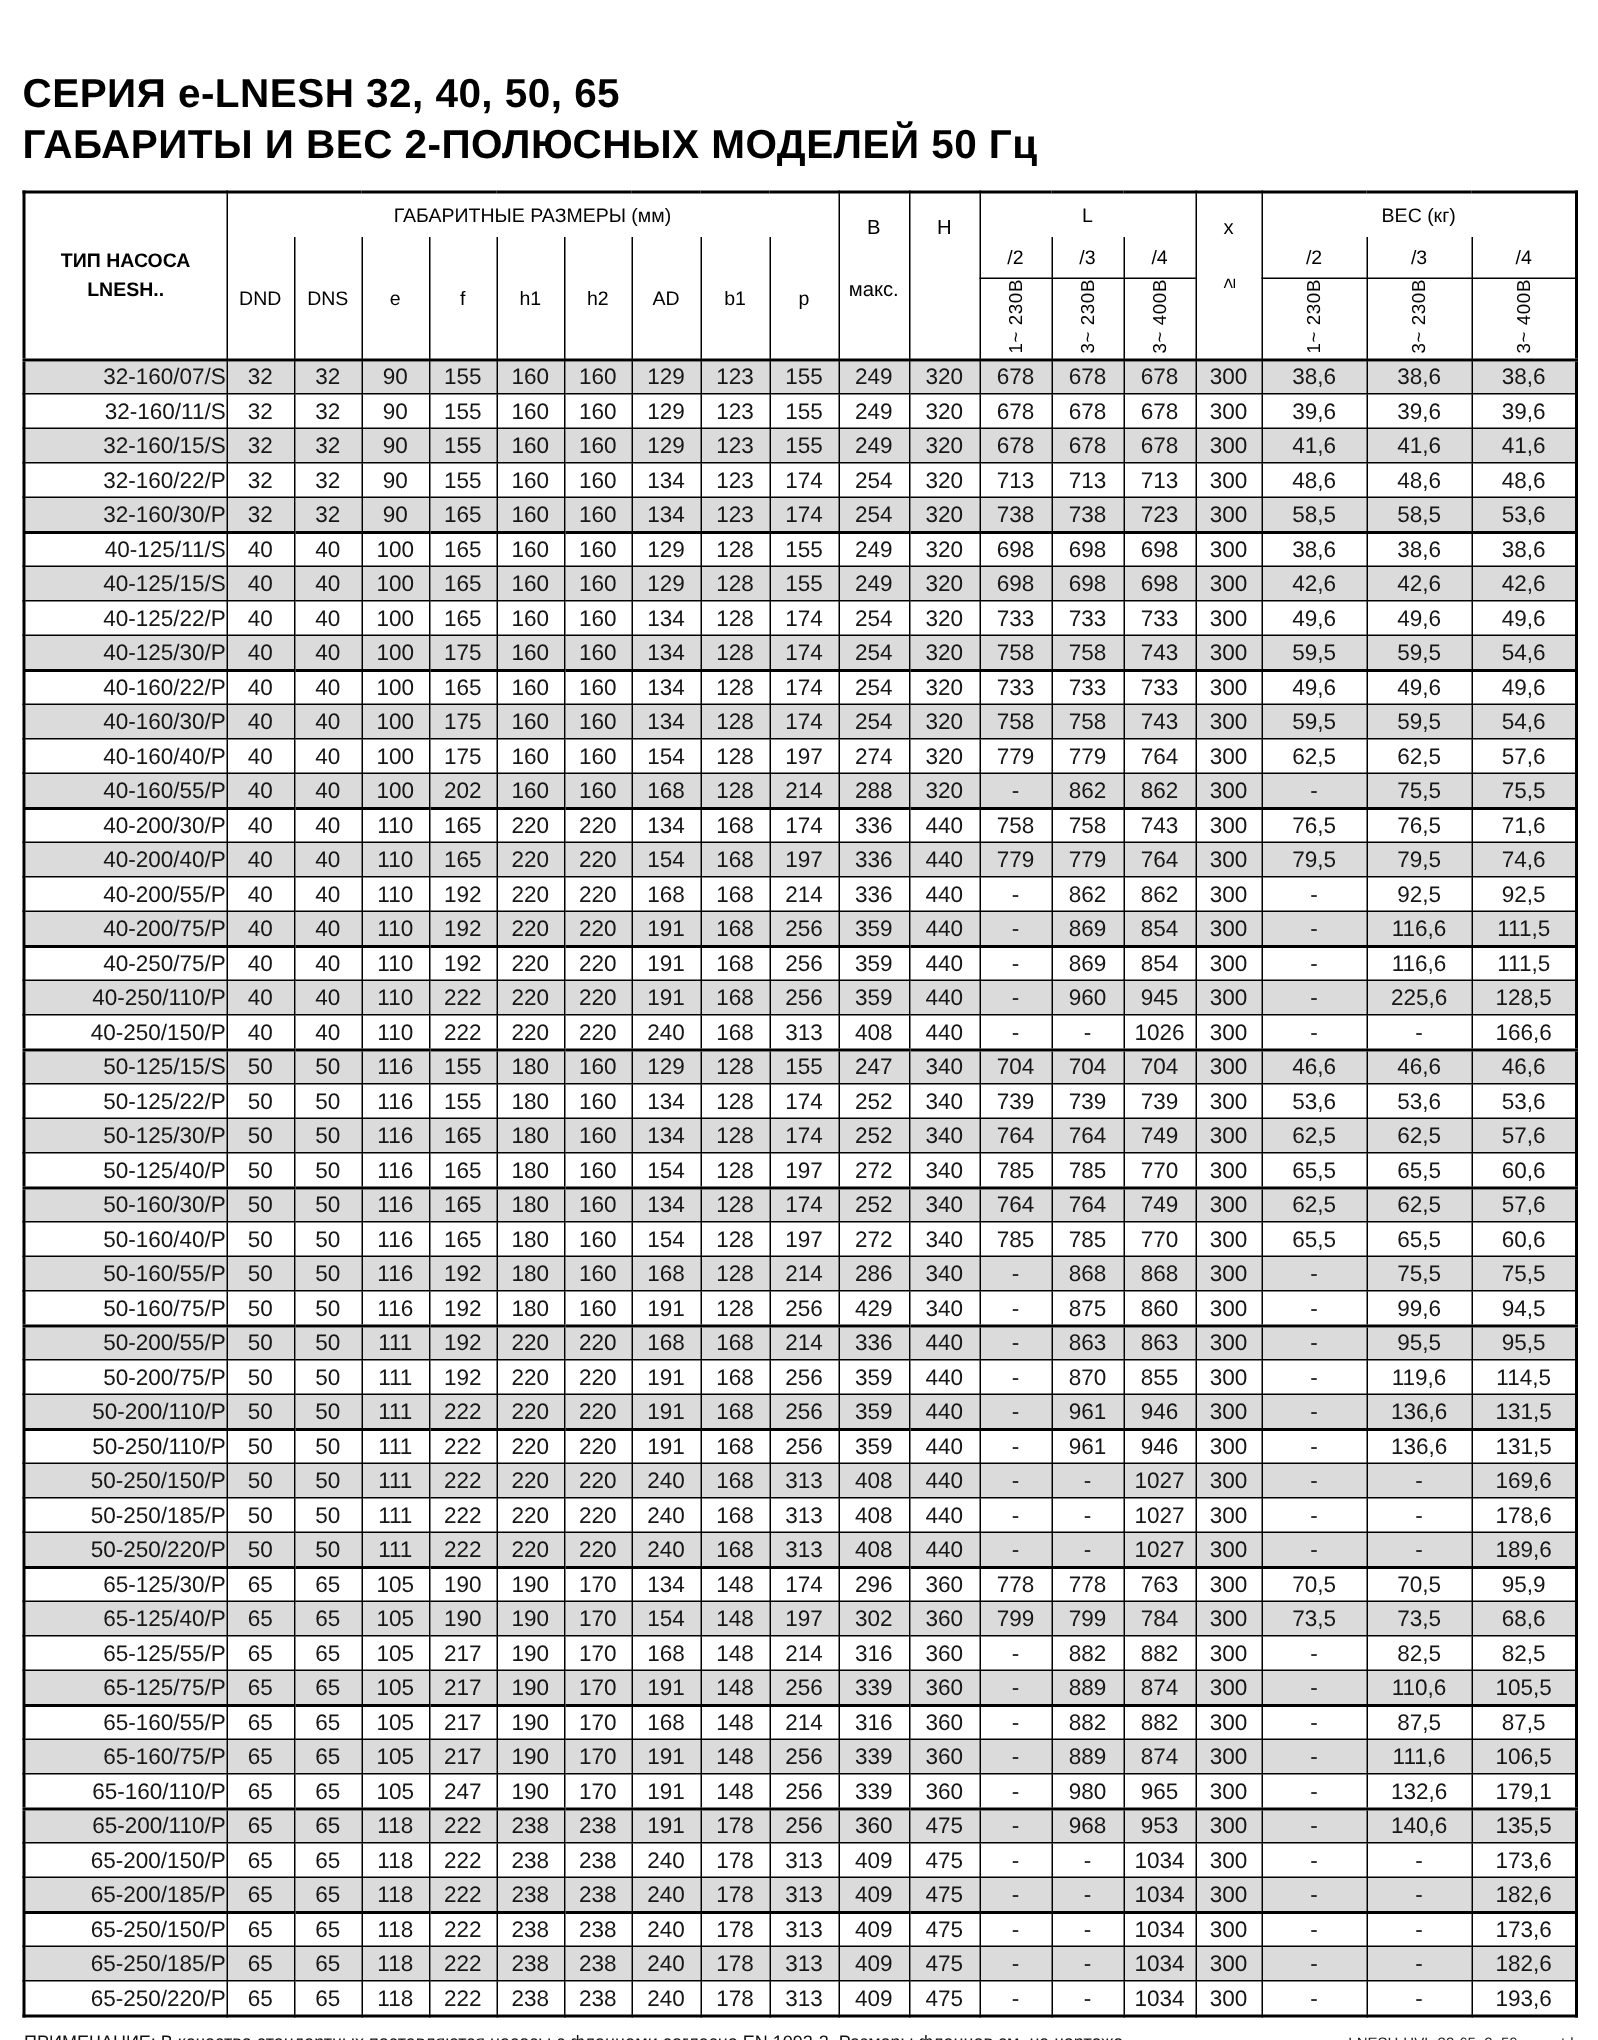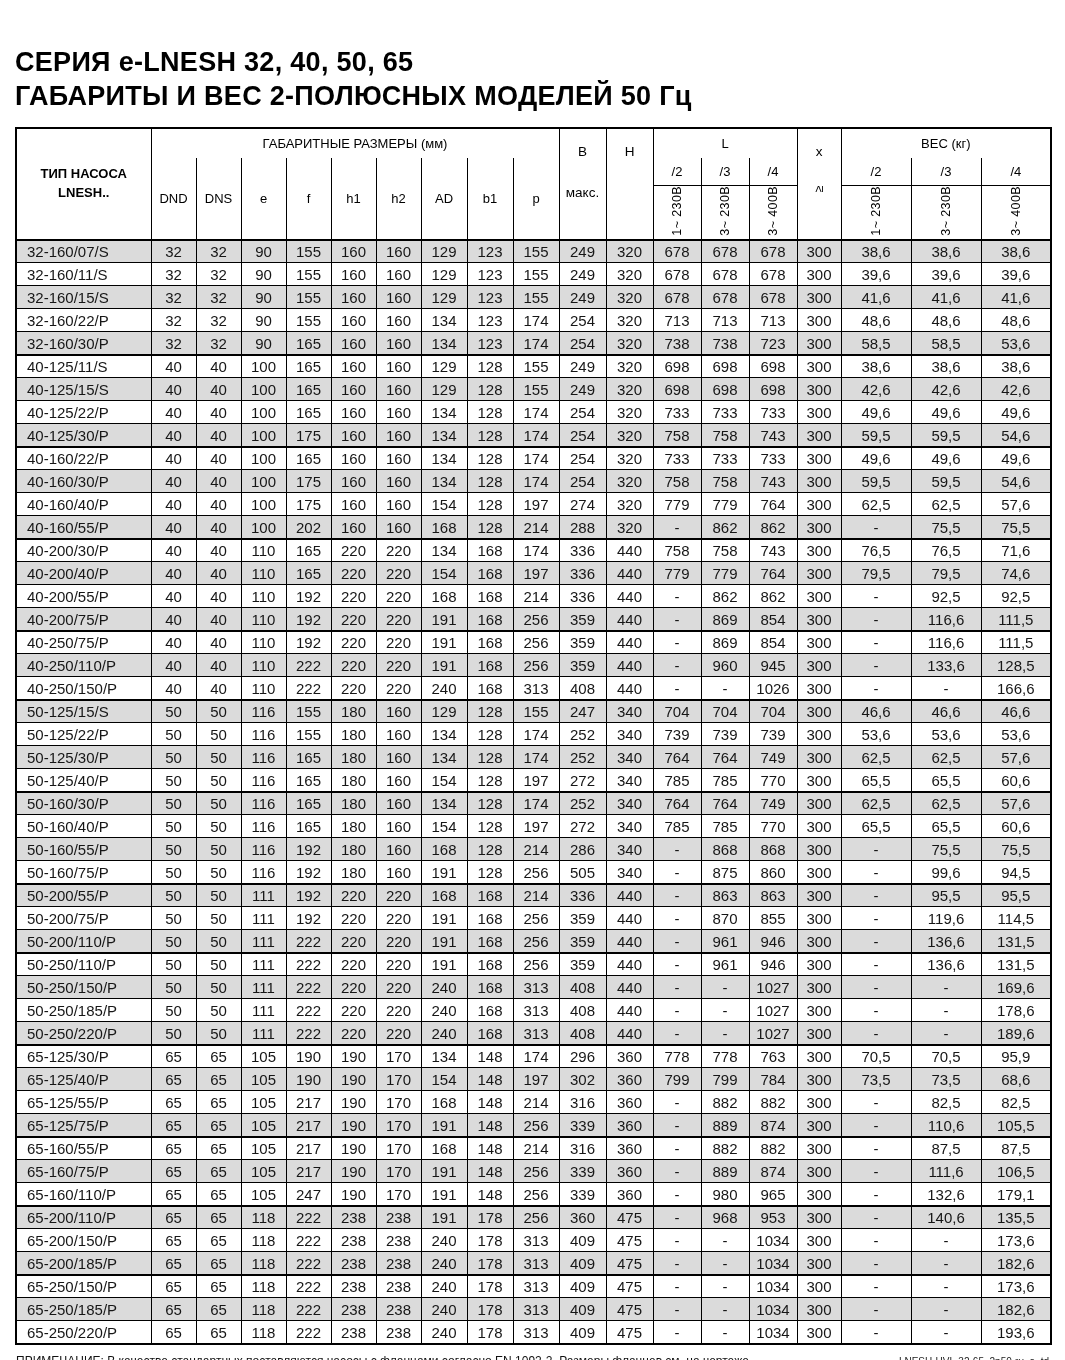--- a/index.html
+++ b/index.html
@@ -75,21 +75,21 @@
   }
 
   
   .spec tbody tr { height: 23px; }
   .spec tbody td {
     font-size: 15px;
     color: #161616;
     background: #fff;
   }
   .spec tbody td.type {
-    text-align: left;
+    text-align: right;
     padding-left: 10px;
   }
   .spec tbody tr.shaded td { background: var(--row-alt, #dbdbdb); }
   .spec tbody tr.group-start td { border-top: 2px solid #000; }
 
   .footer {
     display: flex;
     justify-content: space-between;
     align-items: baseline;
     margin-top: 9px;
@@ -561,21 +561,21 @@
           <td>191</td>
           <td>168</td>
           <td>256</td>
           <td>359</td>
           <td>440</td>
           <td>-</td>
           <td>960</td>
           <td>945</td>
           <td>300</td>
           <td>-</td>
-          <td>133,6</td>
+          <td>225,6</td>
           <td>128,5</td>
         </tr>
         <tr class="">
           <td class="type">40-250/150/P</td>
           <td>40</td>
           <td>40</td>
           <td>110</td>
           <td>222</td>
           <td>220</td>
           <td>220</td>
@@ -743,21 +743,21 @@
           <td class="type">50-160/75/P</td>
           <td>50</td>
           <td>50</td>
           <td>116</td>
           <td>192</td>
           <td>180</td>
           <td>160</td>
           <td>191</td>
           <td>128</td>
           <td>256</td>
-          <td>505</td>
+          <td>429</td>
           <td>340</td>
           <td>-</td>
           <td>875</td>
           <td>860</td>
           <td>300</td>
           <td>-</td>
           <td>99,6</td>
           <td>94,5</td>
         </tr>
         <tr class="shaded group-start">

